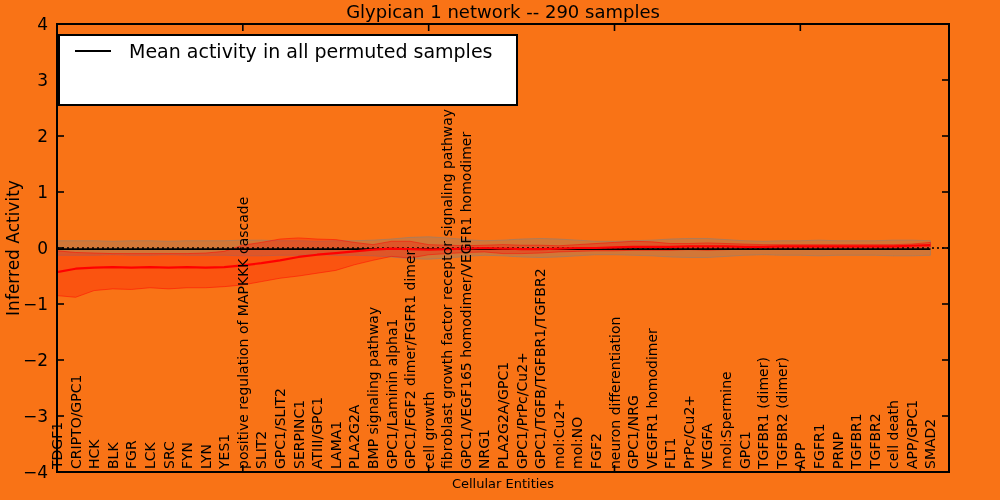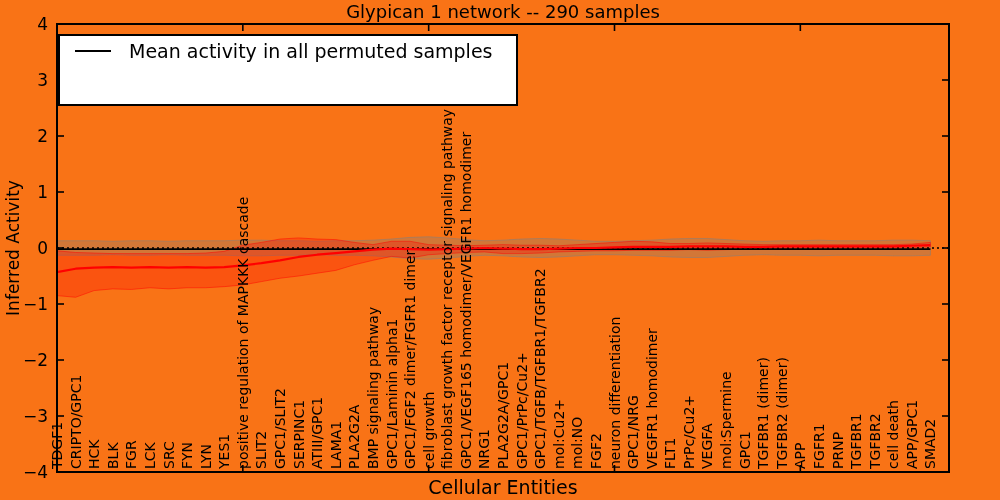--- a/index.html
+++ b/index.html
@@ -1,20 +1,20 @@
 <!DOCTYPE html>
 <html><head>
 <meta charset="utf-8">
 <style>
   html,body{margin:0;padding:0;background:#ffffff;}
   .figure{position:relative;width:1000px;height:500px;background:#f97316;overflow:hidden;
           font-family:"DejaVu Sans","Liberation Sans",sans-serif;color:#000;}
   .chart-title{position:absolute;left:57px;top:-1px;width:892px;height:26px;line-height:26px;
           text-align:center;font-size:18px;}
-  .xlabel{position:absolute;left:57px;top:476px;width:892px;text-align:center;font-size:19px;}
+  .xlabel{position:absolute;left:57px;top:476px;width:892px;text-align:center;font-size:13px;}
   .ylabel-anchor{position:absolute;left:13px;top:248px;width:0;height:0;}
   .ylabel-anchor span{position:absolute;white-space:nowrap;font-size:17px;
           transform:translate(-50%,-50%) rotate(-90deg);}
   svg.plot{position:absolute;left:0;top:0;}
   svg.plot text{font-family:"DejaVu Sans","Liberation Sans",sans-serif;fill:#000;}
   .legend{position:absolute;left:58px;top:34px;width:460px;height:72px;box-sizing:border-box;
           border:2px solid #000;background:#fff;}
   .legend-row{display:flex;align-items:center;height:29px;}
   .legend-swatch{display:inline-block;width:36px;height:0;border-top-width:2px;border-top-style:solid;
           margin-left:15px;margin-right:18px;flex:0 0 auto;}

